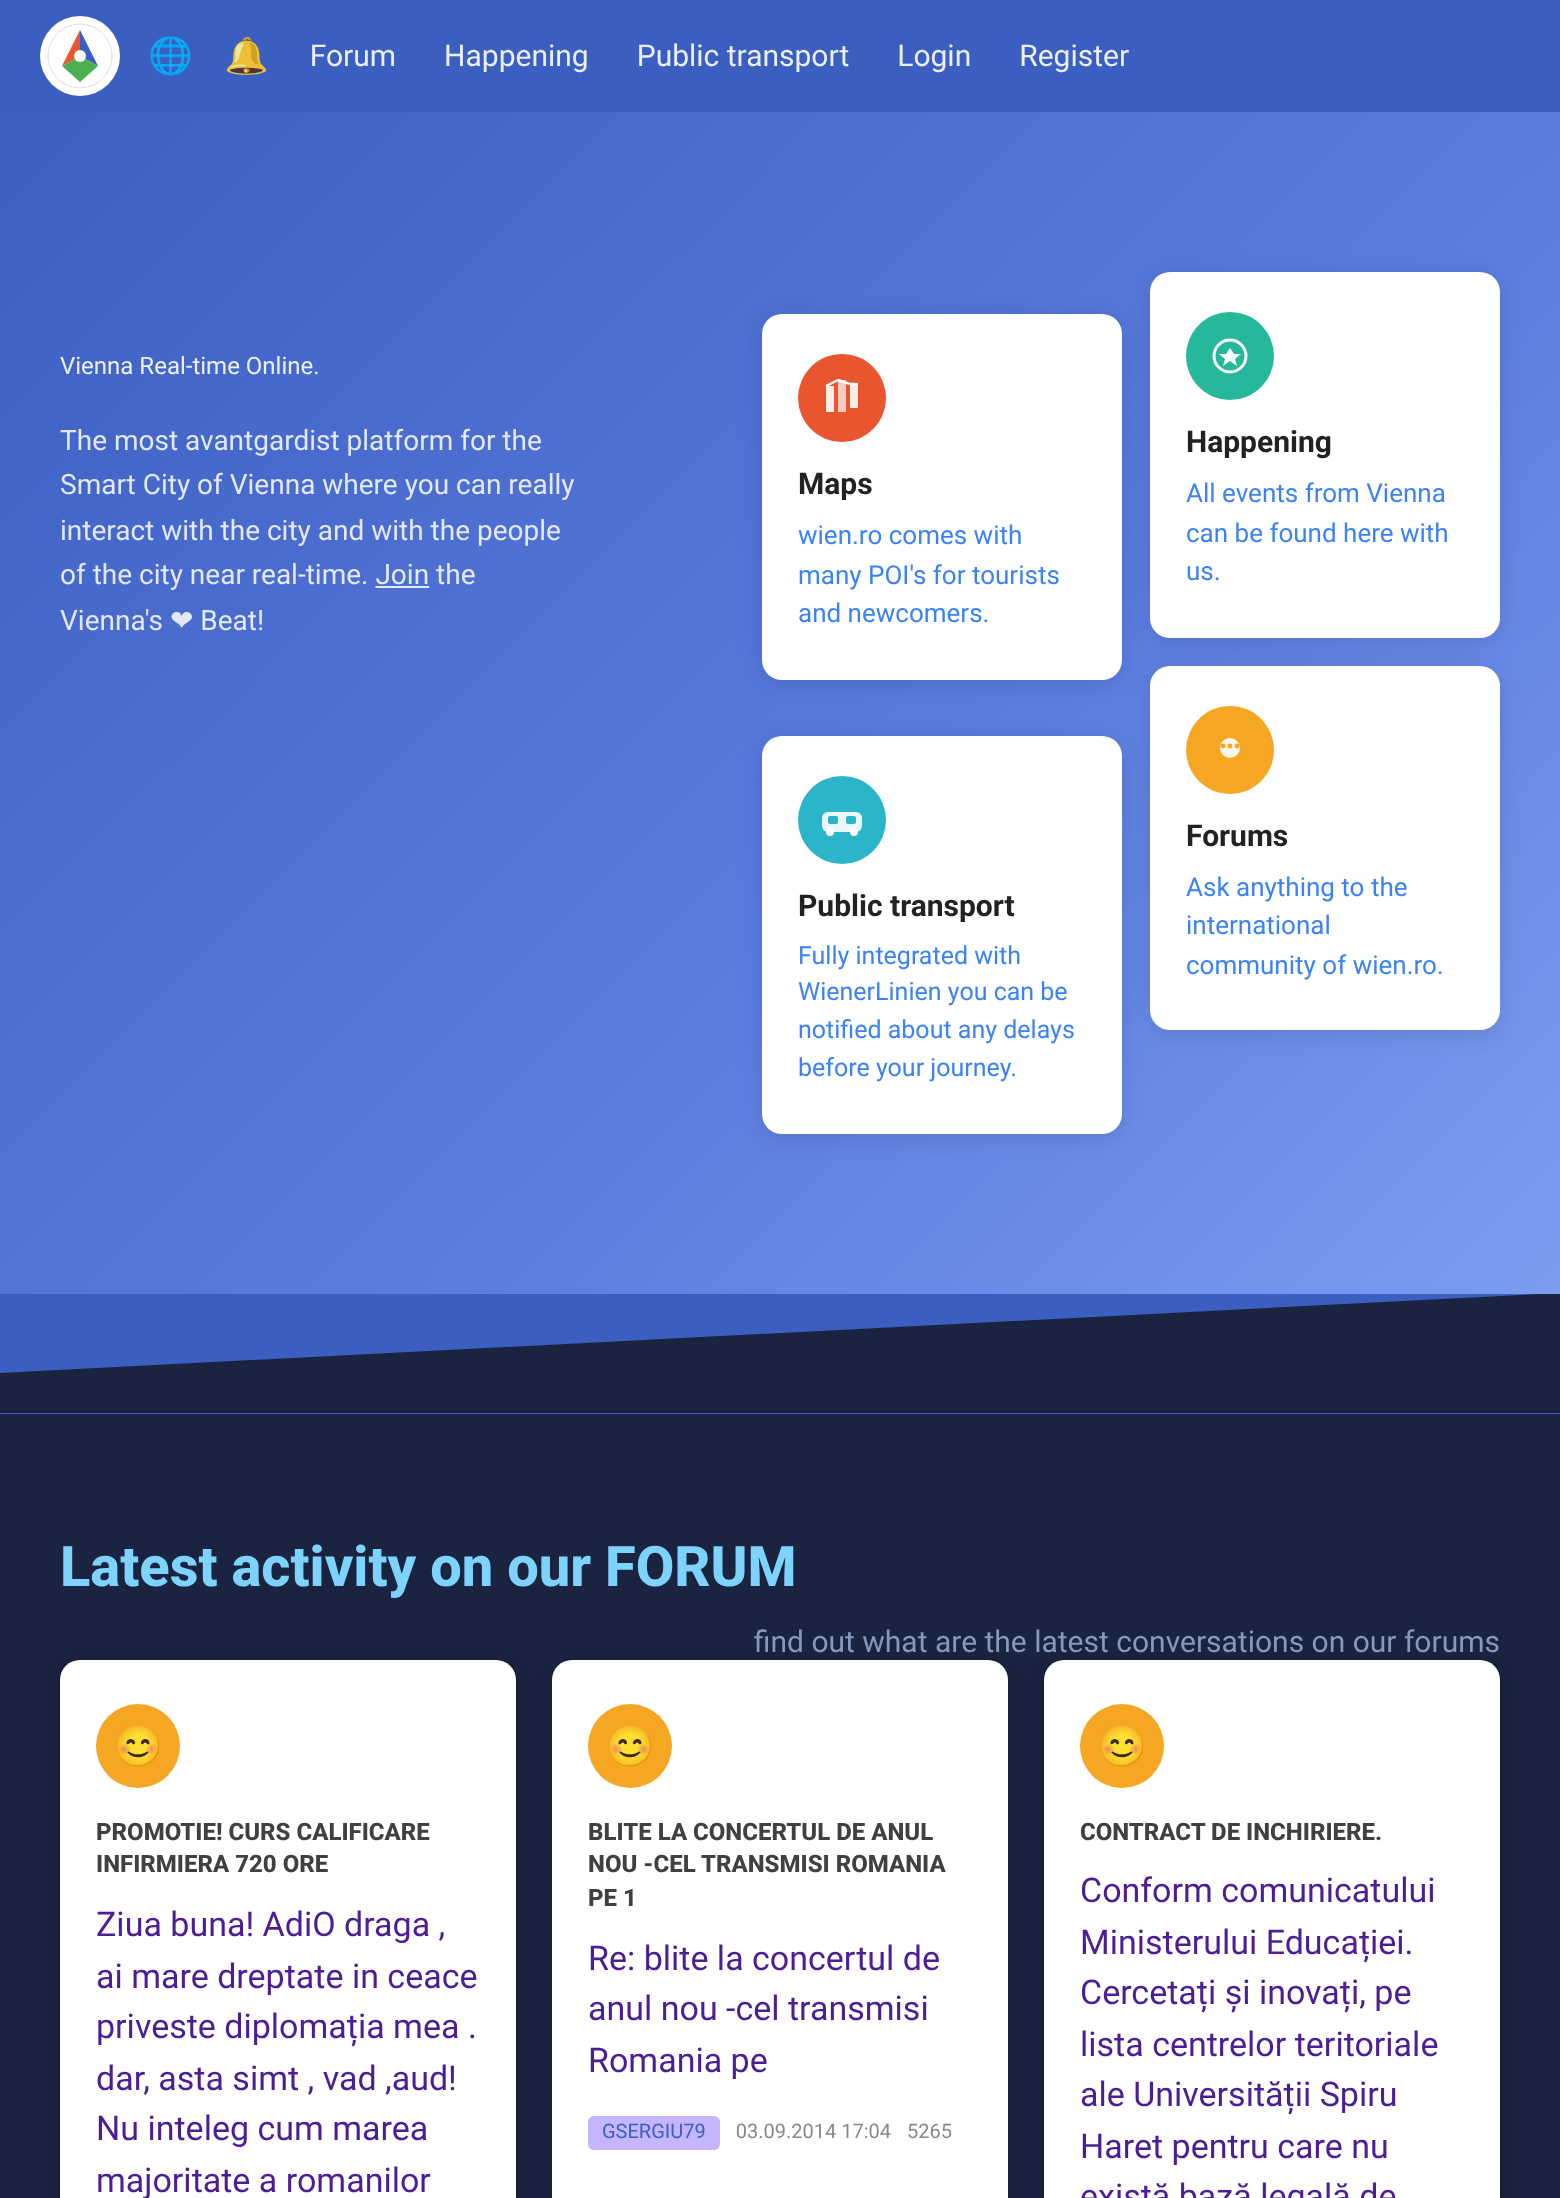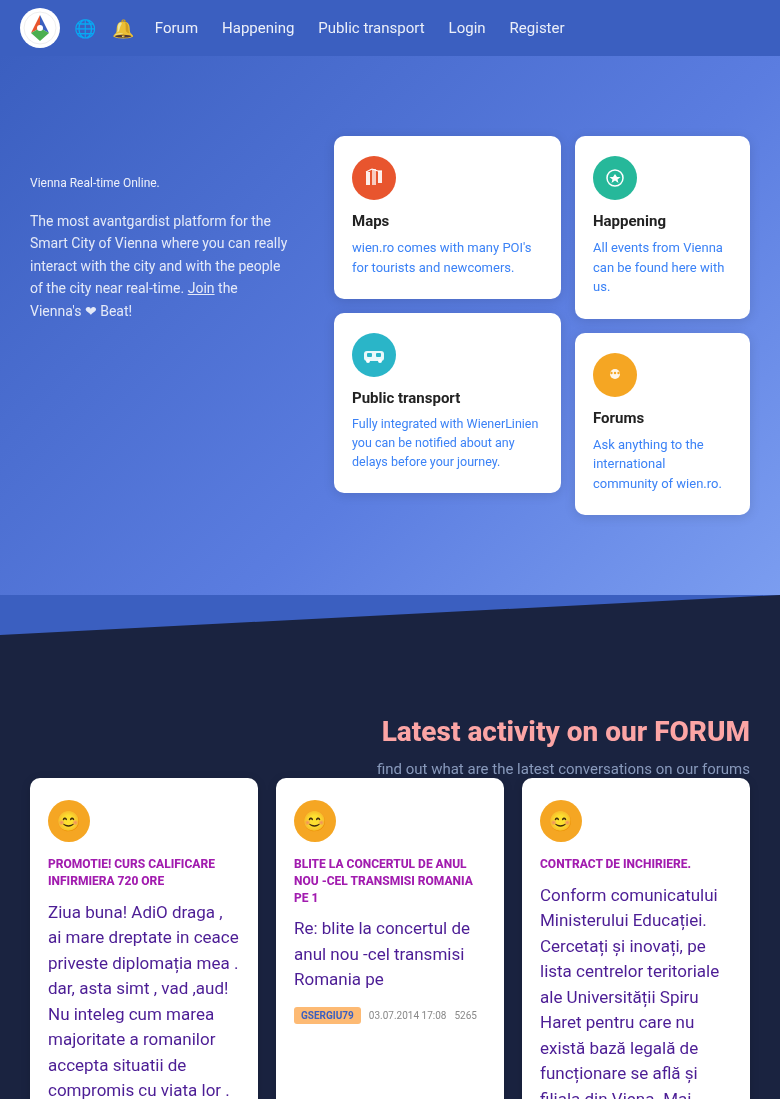--- a/index.html
+++ b/index.html
@@ -86,22 +86,23 @@
 
     
     .cards-area {
       display: flex;
       gap: 14px;
       padding-top: 20px;
     }
     .cards-col-left {
       display: flex;
       flex-direction: column;
-      gap: 14px;
-      width: 227px;
+      gap: 28px;
+      width: 180px;
+      margin-top: 21px;
     }
     .cards-col-right {
       display: flex;
       flex-direction: column;
       gap: 14px;
       width: 175px;
     }
     .card {
       background: white;
       border-radius: 10px;
@@ -138,22 +139,22 @@
     .card-transport p {
       font-size: 12.5px;
     }
 
     
     .forum-section {
       background: #1a2340;
       padding: 60px 30px 70px 30px;
     }
     .forum-section h2 {
-      text-align: right;
-      color: #fca5a5;
+      text-align: left;
+      color: #7dd3fc;
       font-size: 28px;
       font-weight: 800;
       margin-bottom: 12px;
     }
     .forum-section .subtitle {
       text-align: right;
       color: #8899bb;
       font-size: 15px;
     }
     .forum-cards {
@@ -174,42 +175,42 @@
       background: #f5a623;
       display: flex;
       align-items: center;
       justify-content: center;
       font-size: 20px;
       margin-bottom: 14px;
     }
     .forum-card h4 {
       font-size: 12px;
       font-weight: 800;
-      color: #a21caf;
+      color: #404040;
       text-transform: uppercase;
       margin-bottom: 10px;
       line-height: 1.4;
     }
     .forum-card .body-text {
       font-size: 17px;
       color: #4c1d95;
       line-height: 1.5;
       margin-bottom: 14px;
     }
     .forum-meta {
       display: flex;
       align-items: center;
       gap: 8px;
       flex-wrap: wrap;
     }
     .meta-tag {
-      background: #fdba74;
+      background: #c4b5fd;
       color: #3b5fc0;
       font-size: 10px;
-      font-weight: 700;
+      font-weight: 400;
       padding: 3px 7px;
       border-radius: 3px;
     }
     .meta-date {
       color: #888;
       font-size: 10px;
     }
     .meta-views {
       color: #888;
       font-size: 10px;
@@ -340,21 +341,21 @@
       <p class="body-text">Ziua buna! AdiO draga , ai mare dreptate in ceace priveste diplomația mea . dar, asta simt , vad ,aud! Nu inteleg cum marea majoritate a romanilor accepta situatii de compromis cu viata lor . vanzandu-se pe un sprit, un Kil de ulei etc. girand niste be...</p>
 
     </div>
 
     <div class="forum-card">
       <div class="forum-avatar">😊</div>
       <h4>BLITE LA CONCERTUL DE ANUL NOU -CEL TRANSMISI ROMANIA PE 1</h4>
       <p class="body-text">Re: blite la concertul de anul nou -cel transmisi Romania pe</p>
       <div class="forum-meta">
         <span class="meta-tag">GSERGIU79</span>
-        <span class="meta-date">03.07.2014 17:08</span>
+        <span class="meta-date">03.09.2014 17:04</span>
         <span class="meta-views">5265</span>
       </div>
     </div>
 
     <div class="forum-card">
       <div class="forum-avatar">😊</div>
       <h4>CONTRACT DE INCHIRIERE.</h4>
       <p class="body-text">Conform comunicatului Ministerului Educației. Cercetați și inovați, pe lista centrelor teritoriale ale Universității Spiru Haret pentru care nu există bază legală de funcționare se află și filiala din Viena. Mai multe informații, aici: &lt;!-- m --&gt;&lt;a cla...</p>
       <div class="forum-meta">
         <span class="meta-tag">MAURUS64</span>

